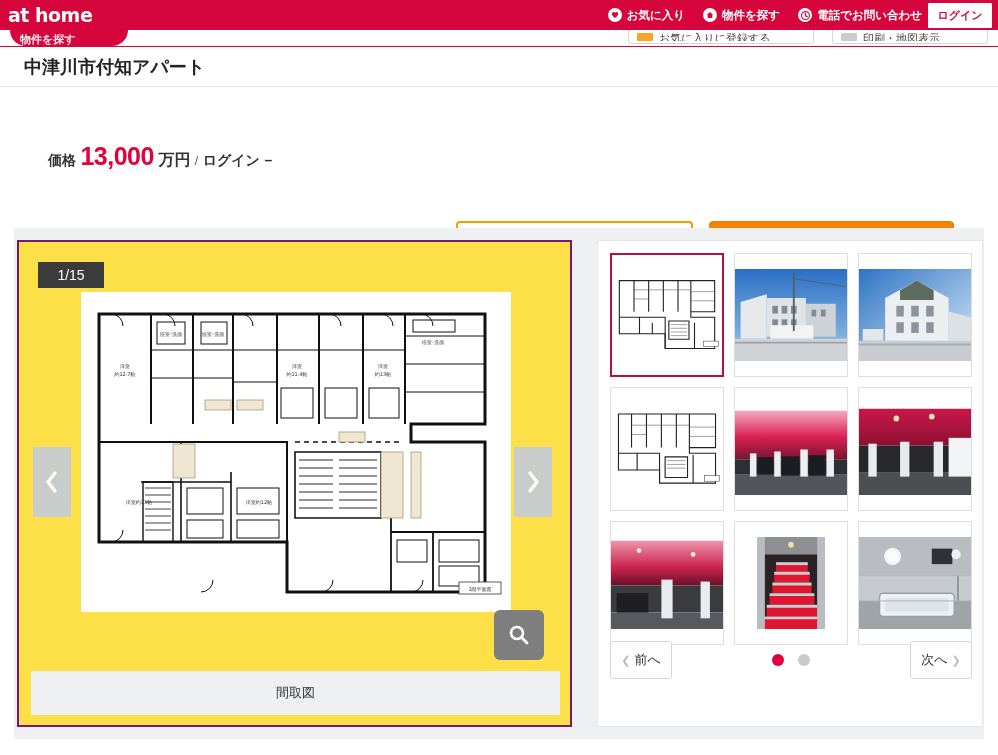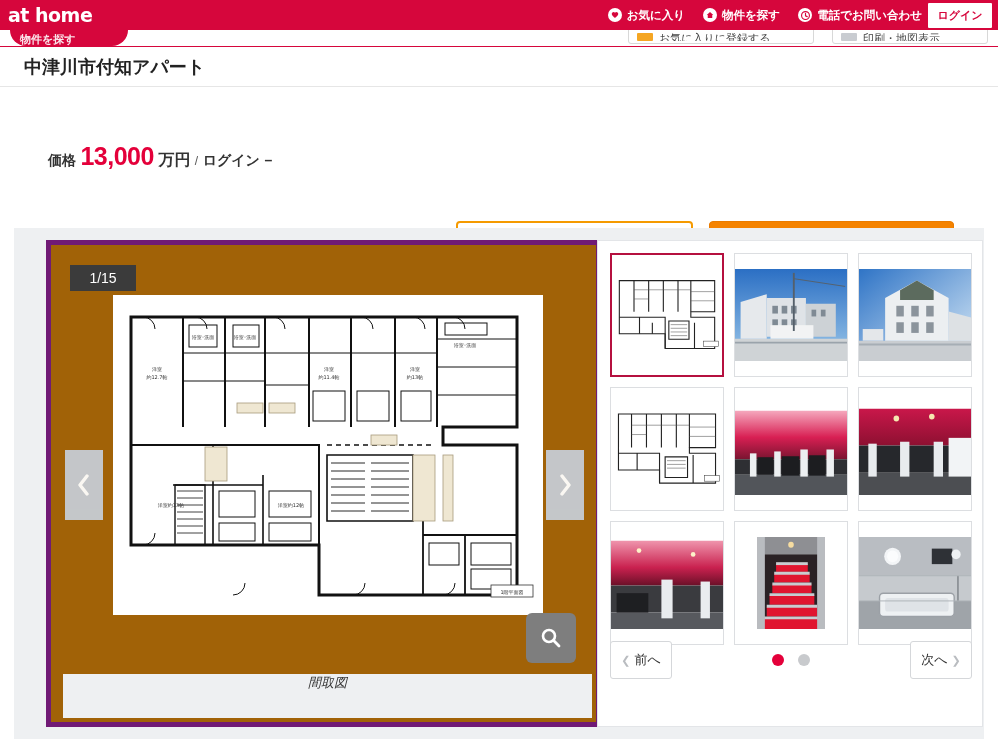--- a/index.html
+++ b/index.html
@@ -94,22 +94,22 @@
     background:#fff; border:2px solid #1560a8; color:#1a4b85; font-size:14px;
   }
   .ico-svg { flex:none; display:block; }
 
   
   .gallery {
     position:absolute; left:14px; top:228px; width:970px; height:511px;
     background:#eef0f2;
   }
   .viewer {
-    position:absolute; left:32px; top:12px; width:555px; height:487px;
-    background:#a16207; border:5px solid #701a75;
+    position:absolute; left:3px; top:12px; width:555px; height:487px;
+    background:#fde047; border:2px solid #701a75;
   }
   .counter {
     position:absolute; left:19px; top:20px; width:66px; height:26px;
     background:#3b3b3b; color:#fff; font-size:14px;
     display:flex; align-items:center; justify-content:center; z-index:5;
   }
   .main-img-wrap {
     position:absolute; left:0; top:0; width:553px; height:420px;
     overflow:hidden; display:flex; align-items:center; justify-content:center;
   }
@@ -120,22 +120,22 @@
   }
   .navarrow.left { left:14px; }
   .navarrow.right { left:495px; }
   .zoom-btn {
     position:absolute; left:475px; top:368px; width:50px; height:50px;
     background:#7e7e7e; border-radius:6px; display:flex; align-items:center; justify-content:center;
     cursor:pointer; z-index:6;
   }
   .caption {
     position:absolute; left:12px; top:429px; width:529px; height:44px;
-    background:#eef0f2; display:flex; justify-content:center;
-    font-size:13px; color:#333;font-style:italic;
+    background:#eef0f2; display:flex; align-items:center; justify-content:center;
+    font-size:13px; color:#333;
   }
 
   
   .thumbs-panel {
     position:absolute; left:583px; top:12px; width:386px; height:487px;
     background:#fff; border:1px solid #e3e5e8;
   }
   .thumb-grid {
     position:absolute; left:12px; top:12px; width:362px;
     display:grid; grid-template-columns:repeat(3, 1fr); gap:10px;

